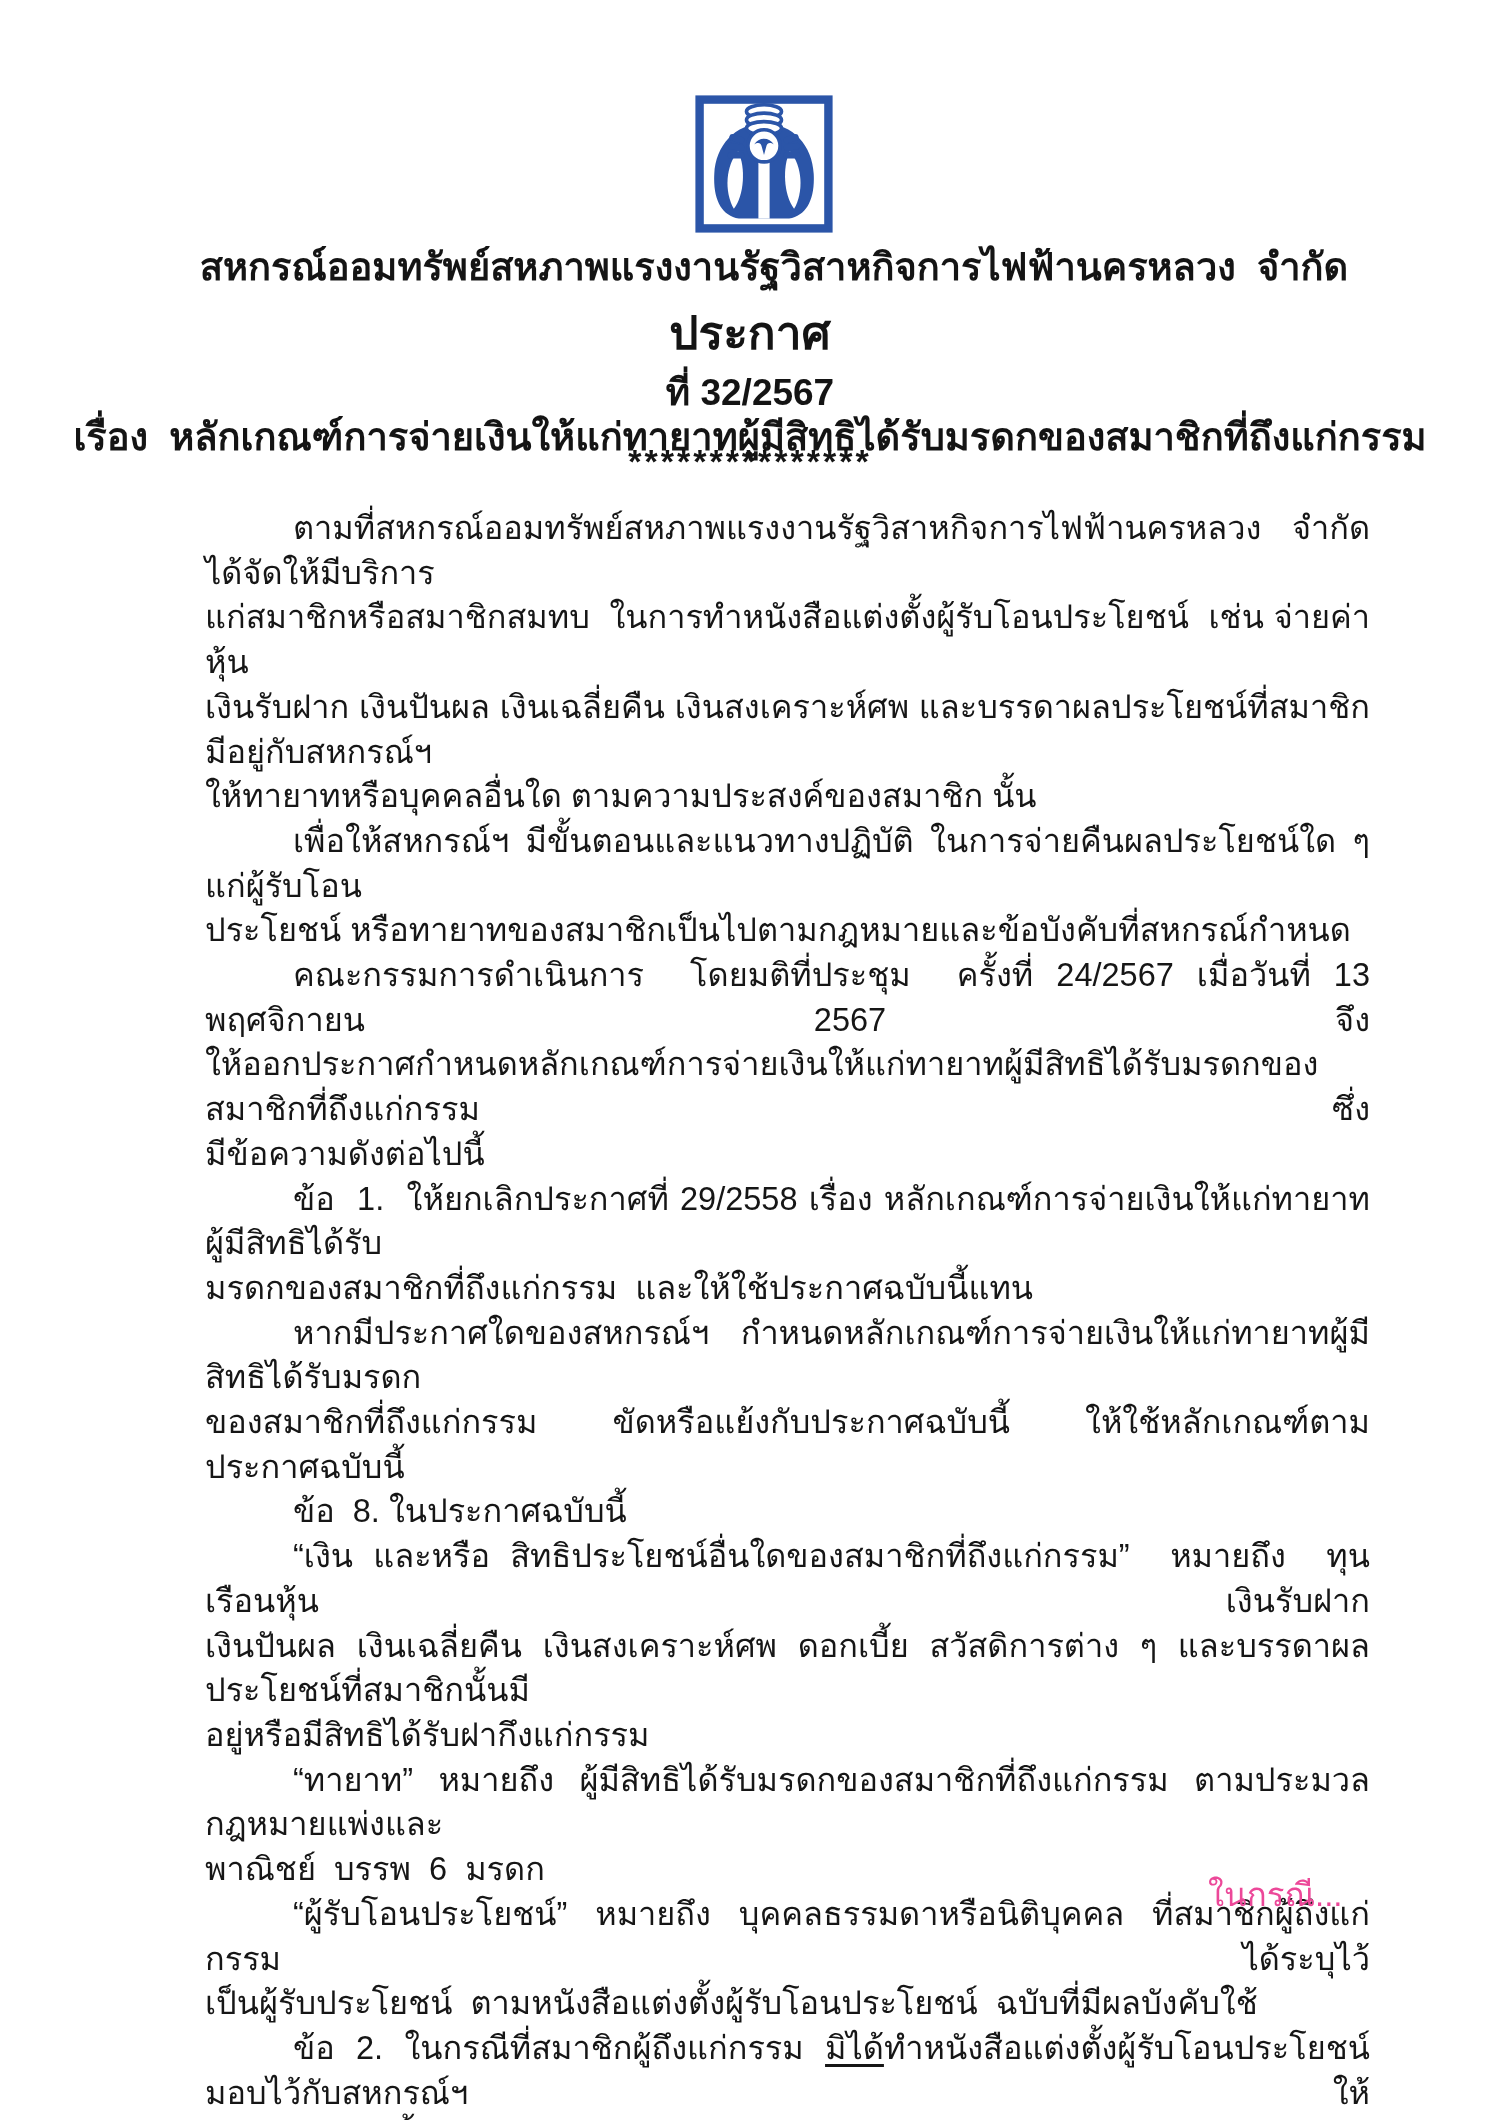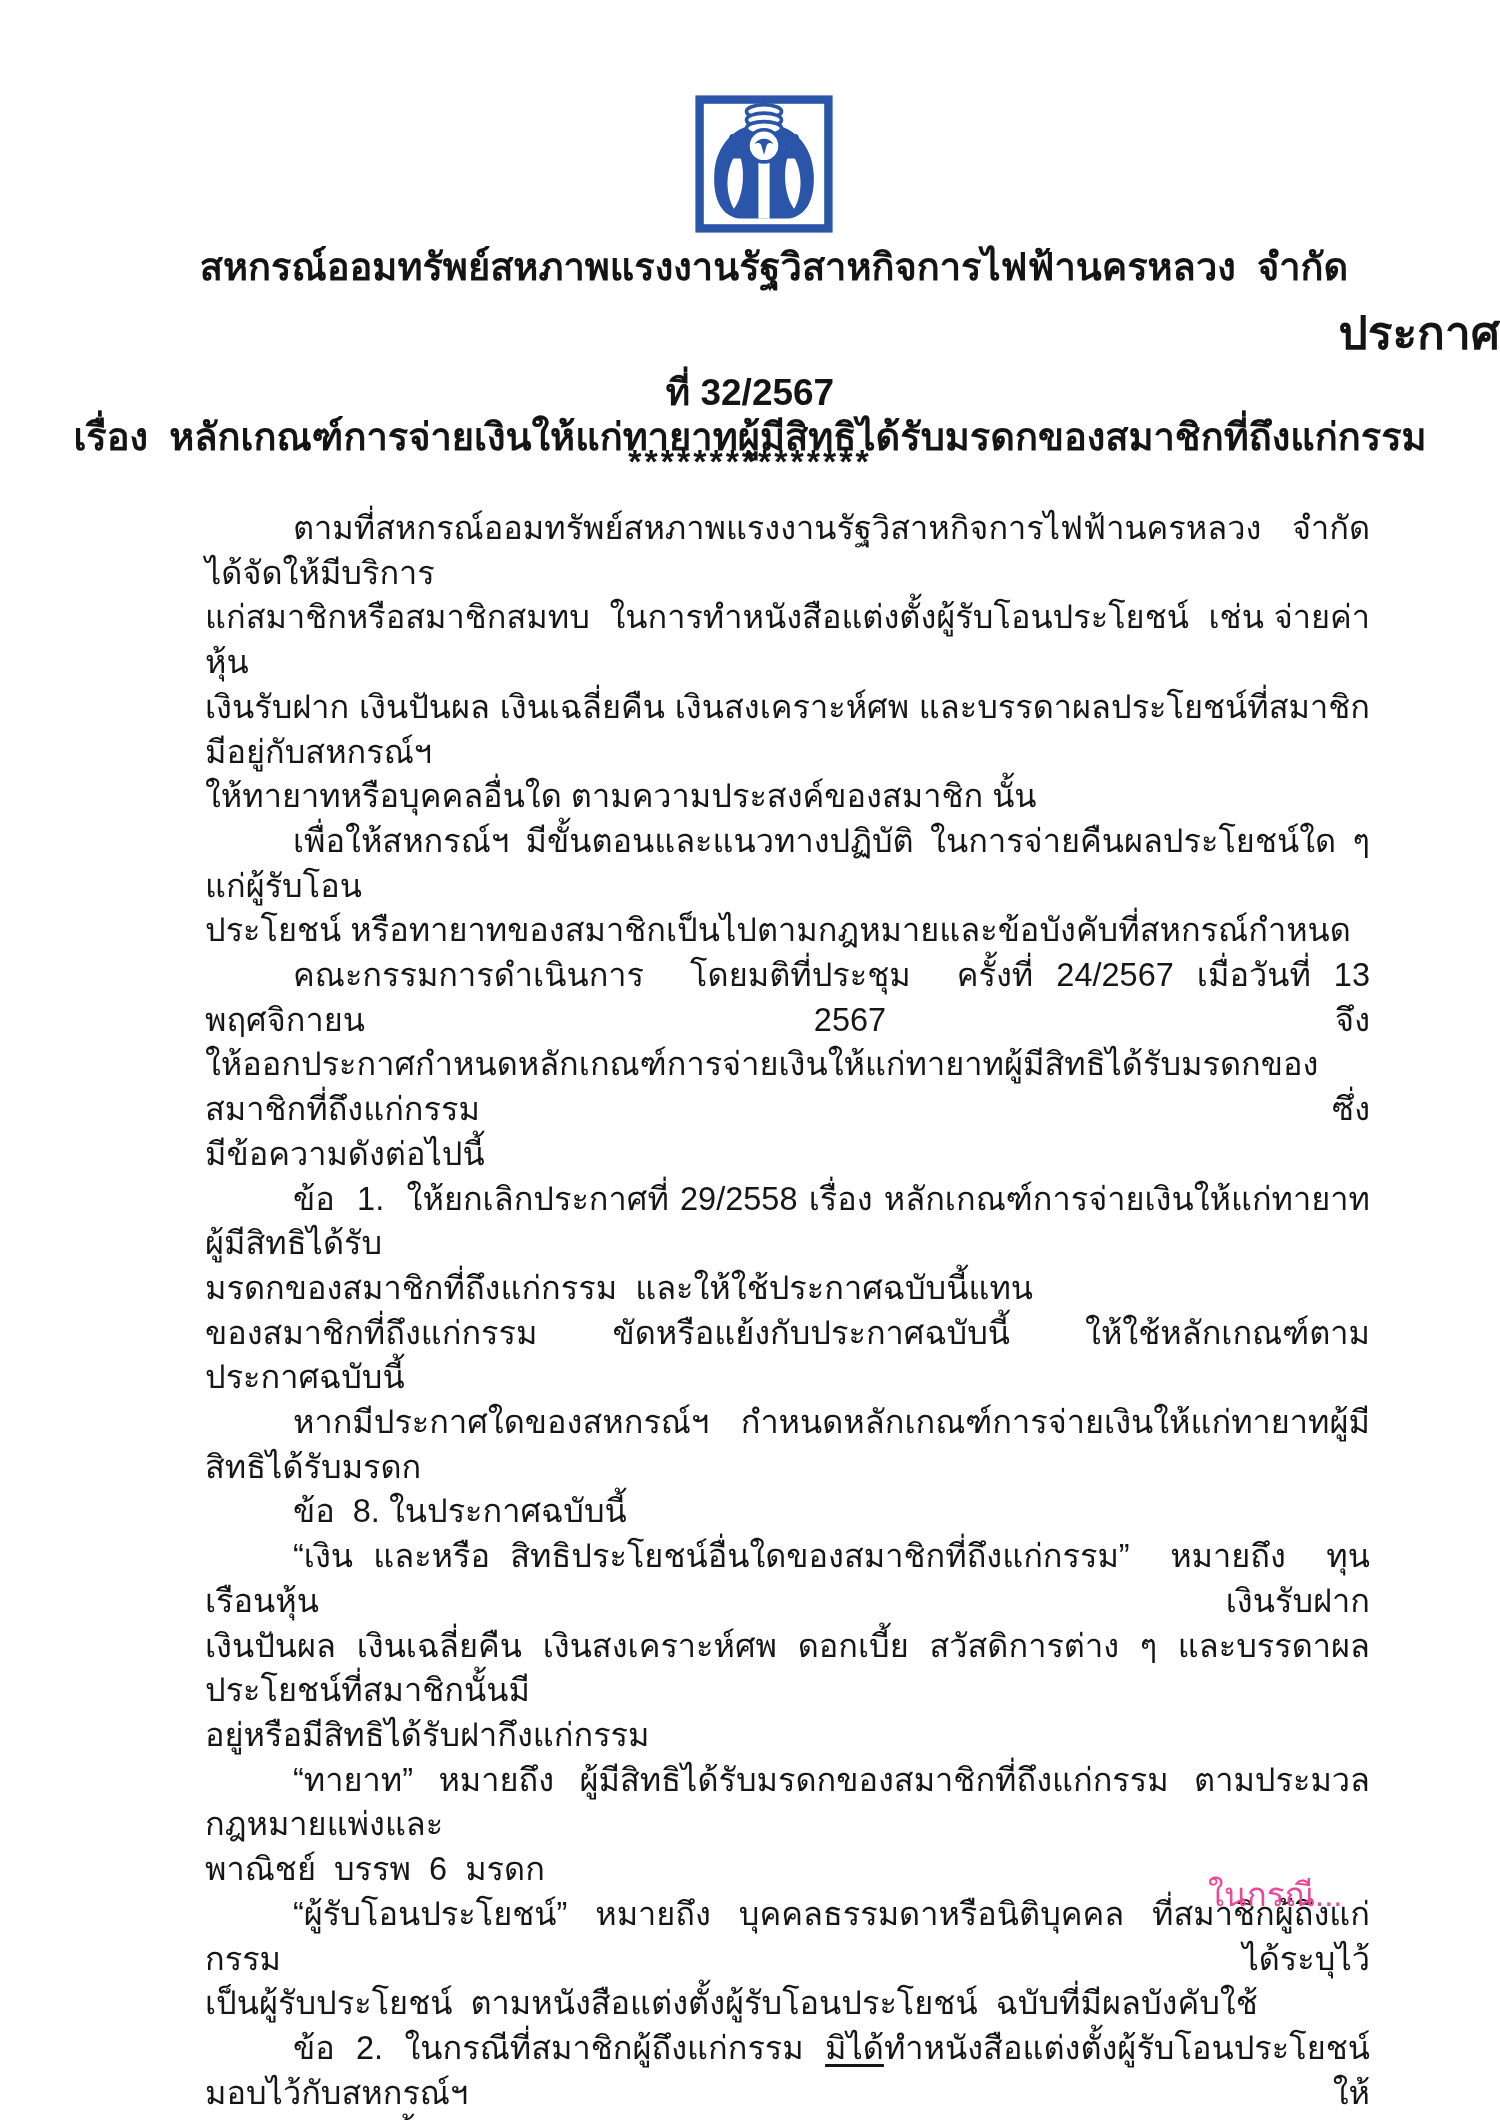--- a/index.html
+++ b/index.html
@@ -25,21 +25,21 @@
   .hline {
     position: absolute;
     left: 0;
     width: 100%;
     text-align: center;
     font-weight: bold;
     white-space: pre;
     color: #141414;
   }
   .org      { top: 236px; font-size: 38px; margin-left: 24px; }
-  .prakat   { top: 296px; font-size: 46px; text-align: right; }
+  .prakat   { top: 296px; font-size: 46px; }
   .docnum   { top: 362px; font-size: 37px; }
   .subject  { top: 406px; font-size: 38px; }
   .stars    { top: 442px; font-size: 34px; letter-spacing: 3px; font-weight: bold; }
   
   .bodytext {
     position: absolute;
     left: 205px;
     top: 506px;
     width: 1165px;
     font-size: 32.5px;
@@ -110,22 +110,22 @@
     <div class="ln">แก่สมาชิกหรือสมาชิกสมทบ  ในการทำหนังสือแต่งตั้งผู้รับโอนประโยชน์  เช่น จ่ายค่าหุ้น</div>
     <div class="ln">เงินรับฝาก เงินปันผล เงินเฉลี่ยคืน เงินสงเคราะห์ศพ และบรรดาผลประโยชน์ที่สมาชิกมีอยู่กับสหกรณ์ฯ</div>
     <div class="ln end">ให้ทายาทหรือบุคคลอื่นใด ตามความประสงค์ของสมาชิก นั้น</div>
     <div class="ln ind">เพื่อให้สหกรณ์ฯ มีขั้นตอนและแนวทางปฏิบัติ ในการจ่ายคืนผลประโยชน์ใด ๆ แก่ผู้รับโอน</div>
     <div class="ln end">ประโยชน์ หรือทายาทของสมาชิกเป็นไปตามกฎหมายและข้อบังคับที่สหกรณ์กำหนด</div>
     <div class="ln ind">คณะกรรมการดำเนินการ  โดยมติที่ประชุม  ครั้งที่ 24/2567 เมื่อวันที่ 13 พฤศจิกายน 2567 จึง</div>
     <div class="ln">ให้ออกประกาศกำหนดหลักเกณฑ์การจ่ายเงินให้แก่ทายาทผู้มีสิทธิได้รับมรดกของสมาชิกที่ถึงแก่กรรม  ซึ่ง</div>
     <div class="ln end">มีข้อความดังต่อไปนี้</div>
     <div class="ln ind">ข้อ  1.  ให้ยกเลิกประกาศที่ 29/2558 เรื่อง หลักเกณฑ์การจ่ายเงินให้แก่ทายาทผู้มีสิทธิได้รับ</div>
     <div class="ln end">มรดกของสมาชิกที่ถึงแก่กรรม  และให้ใช้ประกาศฉบับนี้แทน</div>
+    <div class="ln ind">หากมีประกาศใดของสหกรณ์ฯ  กำหนดหลักเกณฑ์การจ่ายเงินให้แก่ทายาทผู้มีสิทธิได้รับมรดก</div>
     <div class="ln end">ของสมาชิกที่ถึงแก่กรรม  ขัดหรือแย้งกับประกาศฉบับนี้  ให้ใช้หลักเกณฑ์ตามประกาศฉบับนี้</div>
-    <div class="ln ind">หากมีประกาศใดของสหกรณ์ฯ  กำหนดหลักเกณฑ์การจ่ายเงินให้แก่ทายาทผู้มีสิทธิได้รับมรดก</div>
     <div class="ln ind end">ข้อ  8. ในประกาศฉบับนี้</div>
     <div class="ln ind">“เงิน และหรือ สิทธิประโยชน์อื่นใดของสมาชิกที่ถึงแก่กรรม”  หมายถึง  ทุนเรือนหุ้น  เงินรับฝาก</div>
     <div class="ln">เงินปันผล เงินเฉลี่ยคืน เงินสงเคราะห์ศพ ดอกเบี้ย สวัสดิการต่าง ๆ และบรรดาผลประโยชน์ที่สมาชิกนั้นมี</div>
     <div class="ln end">อยู่หรือมีสิทธิได้รับฝากึงแก่กรรม</div>
     <div class="ln ind">“ทายาท”  หมายถึง  ผู้มีสิทธิได้รับมรดกของสมาชิกที่ถึงแก่กรรม  ตามประมวลกฎหมายแพ่งและ</div>
     <div class="ln end">พาณิชย์  บรรพ  6  มรดก</div>
     <div class="ln ind">“ผู้รับโอนประโยชน์”  หมายถึง  บุคคลธรรมดาหรือนิติบุคคล  ที่สมาชิกผู้ถึงแก่กรรม  ได้ระบุไว้</div>
     <div class="ln end">เป็นผู้รับประโยชน์  ตามหนังสือแต่งตั้งผู้รับโอนประโยชน์  ฉบับที่มีผลบังคับใช้</div>
     <div class="ln ind"><span>ข้อ 2. ในกรณีที่สมาชิกผู้ถึงแก่กรรม </span><span class="u">มิได้</span><span>ทำหนังสือแต่งตั้งผู้รับโอนประโยชน์มอบไว้กับสหกรณ์ฯ  ให้</span></div>
     <div class="ln end">ดำเนินการดังนี้</div>

